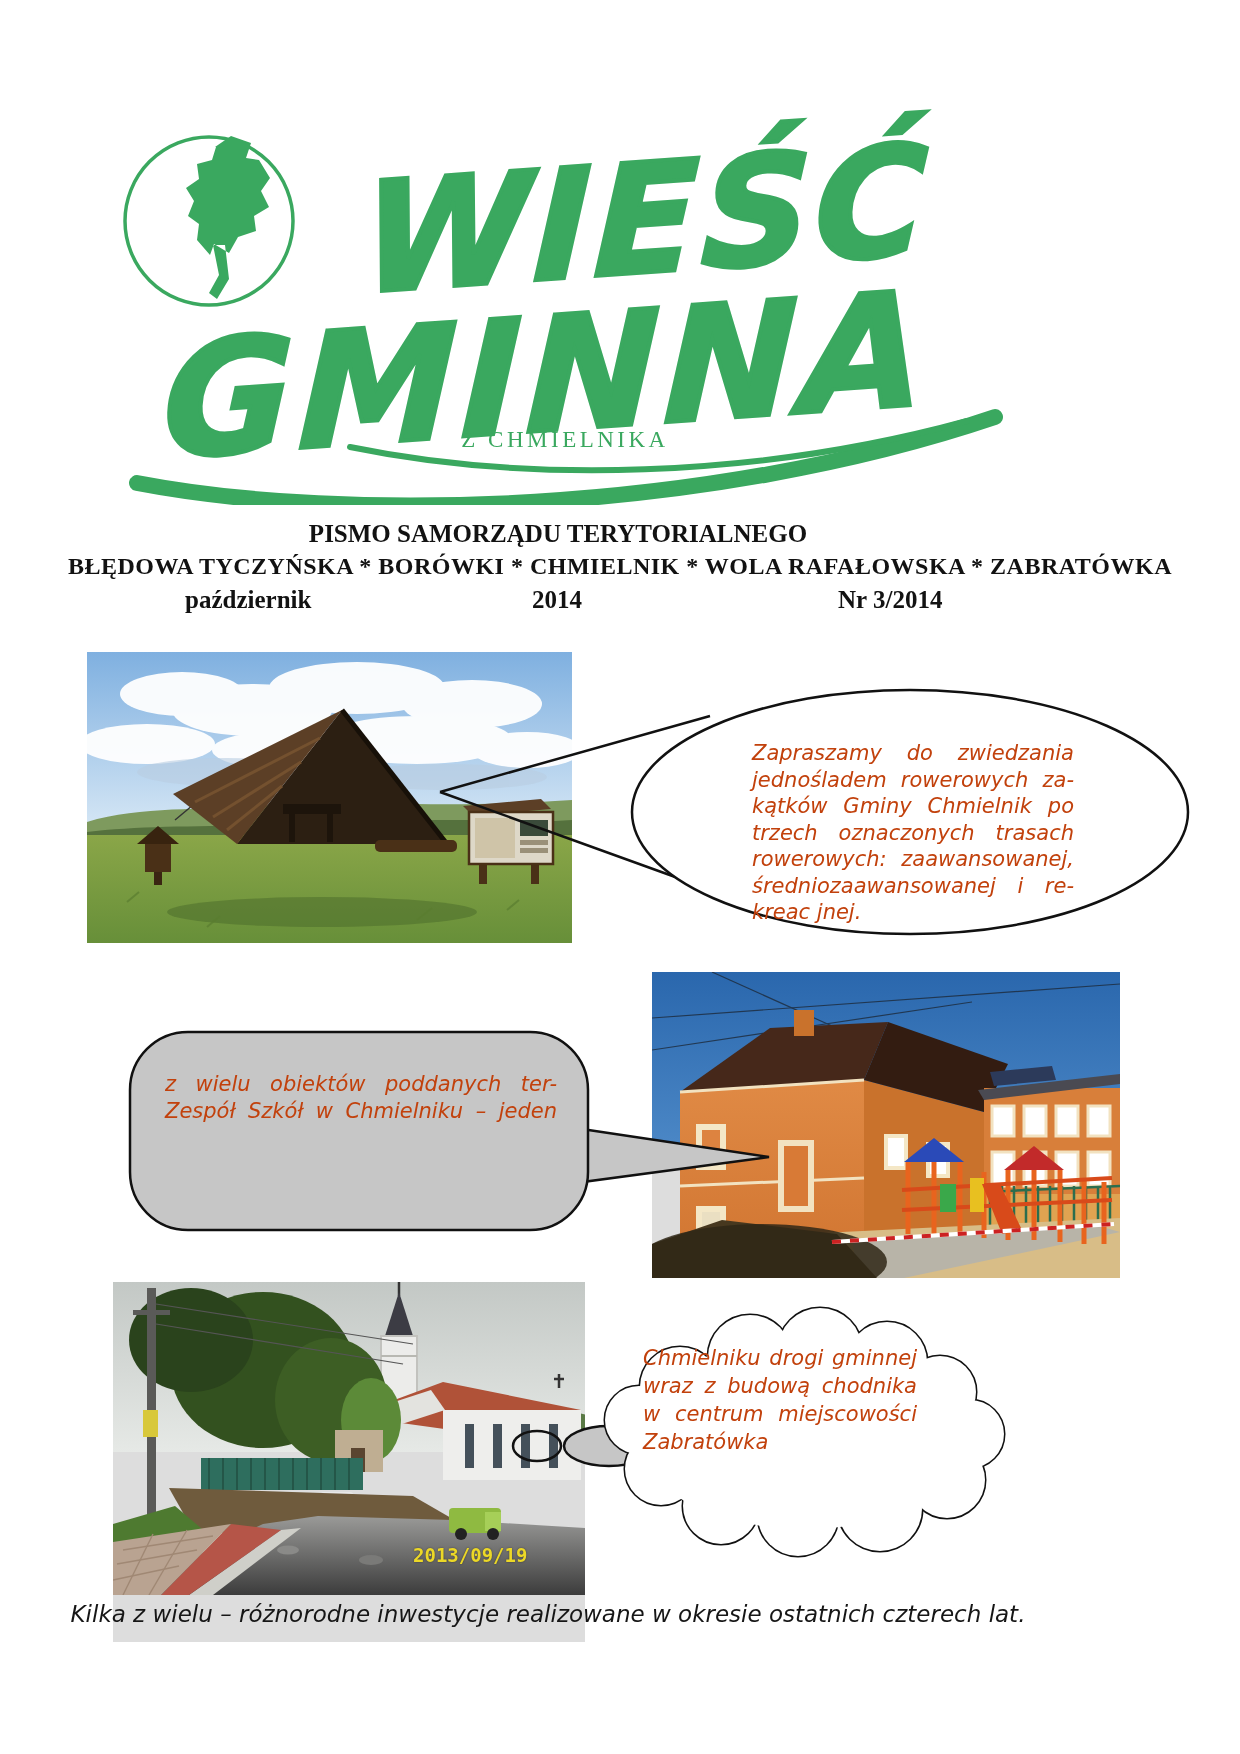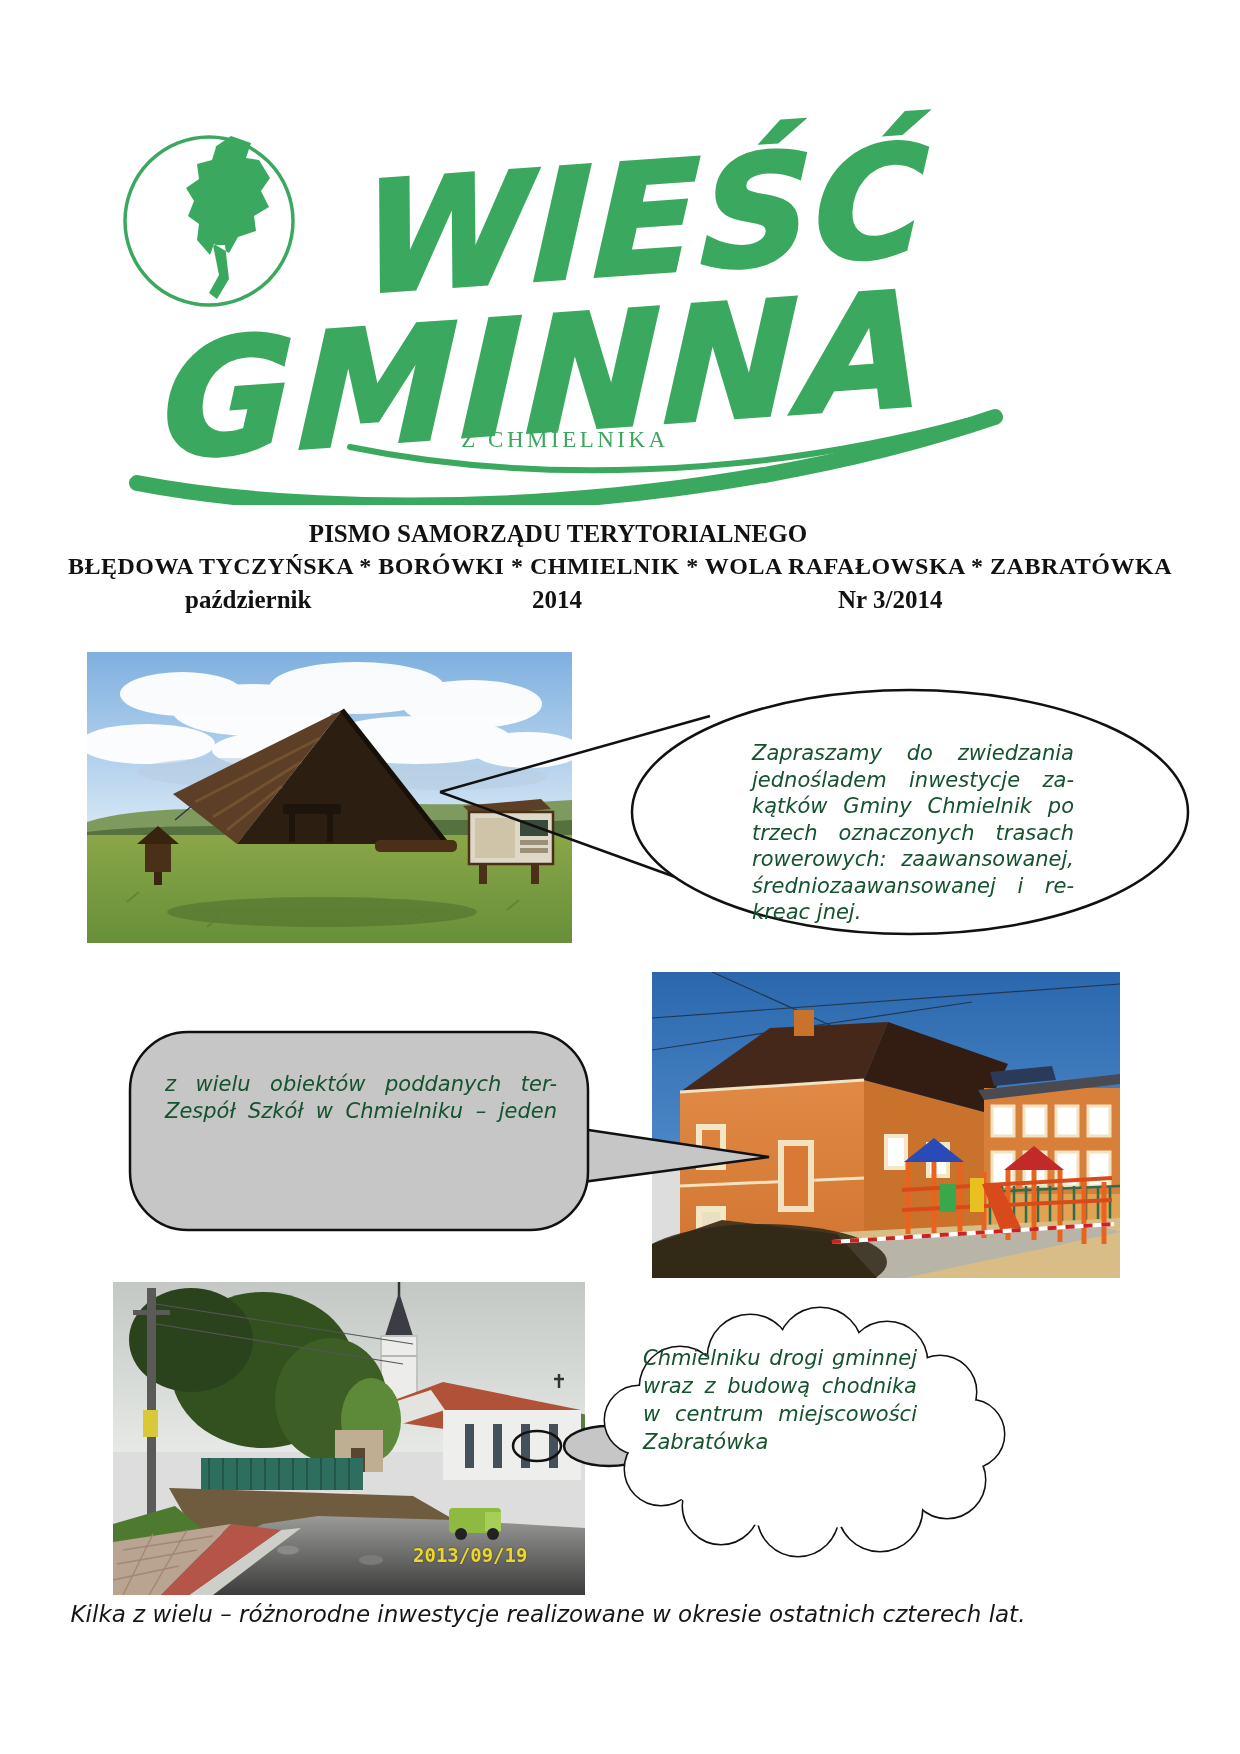--- a/index.html
+++ b/index.html
@@ -11,21 +11,21 @@
         font-weight:bold;color:#121212;white-space:nowrap;}
   .mast.l1{top:520px;left:-62px;font-size:25px;}
   .mast.l2{top:553px;left:0;font-size:24px;letter-spacing:.5px;}
   .mrow{top:586px;left:0;width:1108px;height:30px;font-family:"Liberation Serif","DejaVu Serif",serif;
         font-weight:bold;font-size:25px;color:#121212;}
   .mrow span{position:absolute;top:0;}
   
   .photo{overflow:hidden;background:#ddd;}
   .photo svg{display:block;}
   
-  .btxt{font-style:italic;font-size:21px;line-height:26.5px;color:#14532d;
+  .btxt{font-style:italic;font-size:21px;line-height:26.5px;color:#c2410c;
         font-family:"DejaVu Sans","Liberation Sans",sans-serif;}
   .bl{text-align:justify;text-align-last:justify;}
   .bl.last{text-align-last:left;}
   .stamp{font-family:"DejaVu Sans Mono","Liberation Mono",monospace;font-weight:bold;
          font-size:19px;color:#ecd827;text-shadow:0 0 2px rgba(0,0,0,.45);}
   .caption{top:1601px;left:0;width:1096px;text-align:center;font-style:italic;
            font-size:23px;color:#161616;font-family:"DejaVu Sans","Liberation Sans",sans-serif;}
 </style>
 </head>
 <body>
@@ -127,21 +127,21 @@
     </svg>
   </div>
 
   <div class="abs" style="left:420px;top:680px;width:790px;height:268px;">
     <svg width="790" height="268" viewBox="0 0 790 268" style="position:absolute;left:0;top:0;">
       <path d="M20,112 L290,36 M20,112 L258,198" stroke="#111" stroke-width="2.5" fill="none"></path>
       <ellipse cx="490" cy="132" rx="278" ry="122" fill="#ffffff" stroke="#111" stroke-width="2.5"></ellipse>
     </svg>
     <div class="btxt abs" style="left:332px;top:60px;width:322px;">
       <div class="bl">Zapraszamy do zwiedzania</div>
-      <div class="bl">jednośladem inwestycje za-</div>
+      <div class="bl">jednośladem rowerowych za-</div>
       <div class="bl">kątków Gminy Chmielnik po</div>
       <div class="bl">trzech oznaczonych trasach</div>
       <div class="bl">rowerowych: zaawansowanej,</div>
       <div class="bl">średniozaawansowanej i re-</div>
       <div class="bl last">kreac jnej.</div>
     </div>
   </div>
 
   <div class="abs photo" style="left:652px;top:972px;width:468px;height:306px;">
     <svg width="468" height="306" viewBox="0 0 468 306">
@@ -246,21 +246,21 @@
     <svg width="660" height="215" viewBox="0 0 660 215" style="position:absolute;left:0;top:0;">
       <polygon points="430,100 644,132 435,160" fill="#c6c6c6" stroke="#111" stroke-width="2.5"></polygon>
       <rect x="5" y="7" width="458" height="198" rx="58" ry="58" fill="#c6c6c6" stroke="#111" stroke-width="2.5"></rect>
     </svg>
     <div class="btxt abs" style="left:40px;top:46px;width:392px;">
       <div class="bl">z wielu obiektów poddanych ter-</div>
       <div class="bl">Zespół Szkół w Chmielniku – jeden</div>
     </div>
   </div>
 
-  <div class="abs photo" style="left:113px;top:1282px;width:472px;height:313px;">
+  <div class="abs photo" style="left:113px;top:1282px;width:472px;height:360px;">
     <svg width="472" height="313" viewBox="0 0 472 313">
       <defs>
         <linearGradient id="sky3" x1="0" y1="0" x2="0" y2="1">
           <stop offset="0" stop-color="#c3c8c5"></stop>
             <stop offset="1" stop-color="#e6e9e6"></stop>
         </linearGradient>
         <linearGradient id="road3" x1="0" y1="0" x2="0" y2="1">
           <stop offset="0" stop-color="#9a9a98"></stop>
             <stop offset="1" stop-color="#3c3c3c"></stop>
         </linearGradient>

